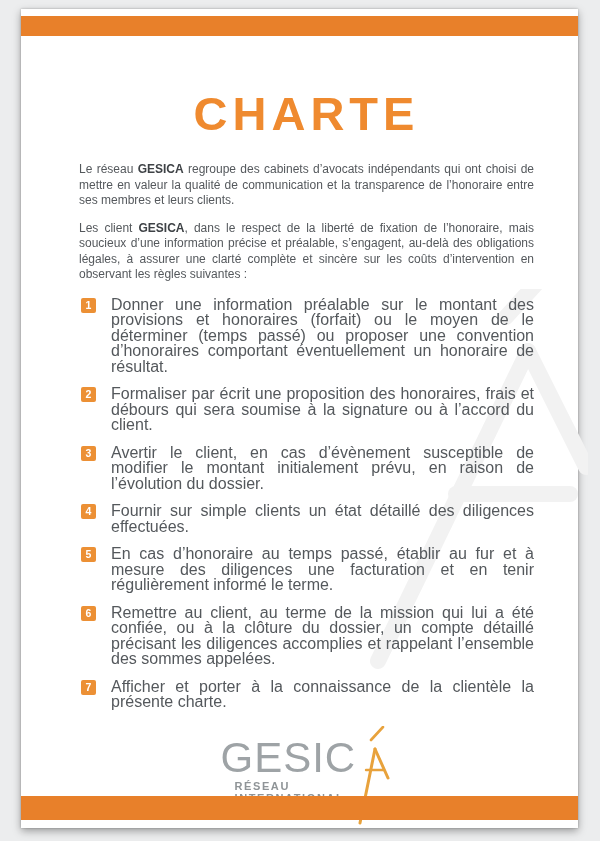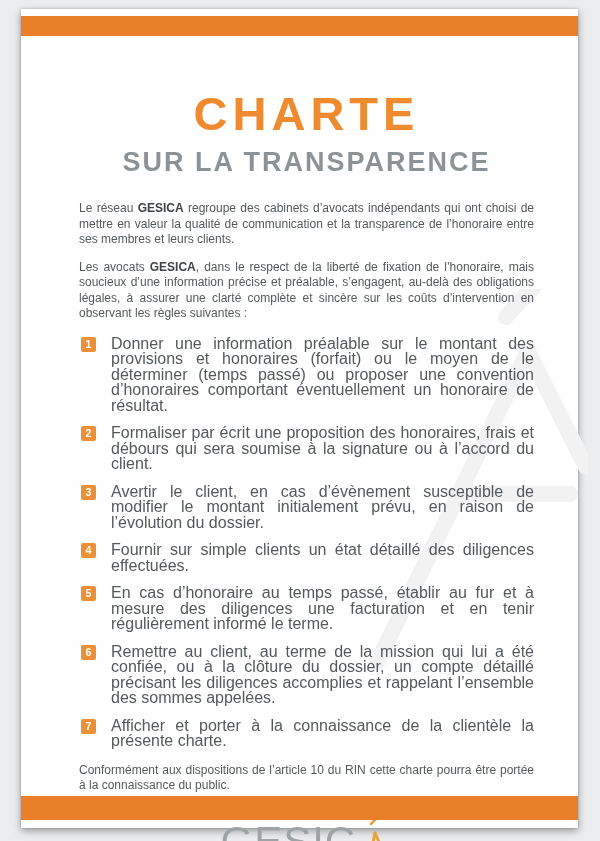--- a/index.html
+++ b/index.html
@@ -102,25 +102,24 @@
         <line x1="190" y1="62" x2="40" y2="372"></line>
         <line x1="190" y1="62" x2="248" y2="178"></line>
         <line x1="118" y1="205" x2="232" y2="205"></line>
       </g>
     </svg>
   </div>
 
   <div class="content">
 
     <h1 class="title">CHARTE</h1>
-    <div class="subtitle first">SUR LA TRANSPARENCE</div>
 
     <p class="para intro"><span>Le réseau </span><strong>GESICA</strong><span> regroupe des cabinets d’avocats indépendants qui ont choisi de mettre en valeur la qualité de communication et la transparence de l’honoraire entre ses membres et leurs clients.</span></p>
 
-    <p class="para"><span>Les avocats </span><strong>GESICA</strong><span>, dans le respect de la liberté de fixation de l’honoraire, mais soucieux d’une information précise et préalable, s’engagent, au-delà des obligations légales, à assurer une clarté complète et sincère sur les coûts d’intervention en observant les règles suivantes :</span></p>
+    <p class="para"><span>Les client </span><strong>GESICA</strong><span>, dans le respect de la liberté de fixation de l’honoraire, mais soucieux d’une information précise et préalable, s’engagent, au-delà des obligations légales, à assurer une clarté complète et sincère sur les coûts d’intervention en observant les règles suivantes :</span></p>
 
     <div class="rules" id="rules-list">
         <div class="rule">
           <span class="badge">1</span>
           <span class="rule-text">Donner une information préalable sur le montant des provisions et honoraires (forfait) ou le moyen de le déterminer (temps passé) ou proposer une convention d’honoraires comportant éventuellement un honoraire de résultat.</span>
         </div>
         <div class="rule">
           <span class="badge">2</span>
           <span class="rule-text">Formaliser par écrit une proposition des honoraires, frais et débours qui sera soumise à la signature ou à l’accord du client.</span>
         </div>
@@ -139,21 +138,20 @@
         <div class="rule">
           <span class="badge">6</span>
           <span class="rule-text">Remettre au client, au terme de la mission qui lui a été confiée, ou à la clôture du dossier, un compte détaillé précisant les diligences accomplies et rappelant l’ensemble des sommes appelées.</span>
         </div>
         <div class="rule">
           <span class="badge">7</span>
           <span class="rule-text">Afficher et porter à la connaissance de la clientèle la présente charte.</span>
         </div>
       </div>
 
-    <p class="para closing">Conformément aux dispositions de l’article 10 du RIN cette charte pourra être portée à la connaissance du public.</p>
 
     <div class="logo">
       <span class="logo-gesic">GESIC</span>
       <span class="logo-a">
         <svg width="36" height="100" viewBox="0 0 36 100">
           <g stroke="#E8A23C" fill="none" stroke-linecap="round">
             <line x1="14" y1="14" x2="26" y2="1" stroke-width="2.6"></line>
             <line x1="18" y1="23" x2="3" y2="97" stroke-width="3"></line>
             <line x1="18" y1="23" x2="31" y2="52" stroke-width="3"></line>
             <line x1="9" y1="44" x2="27" y2="44" stroke-width="2.4"></line>

